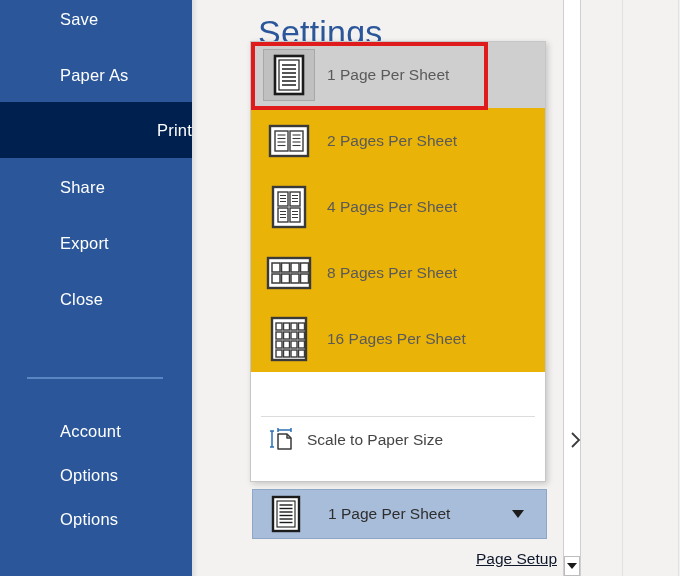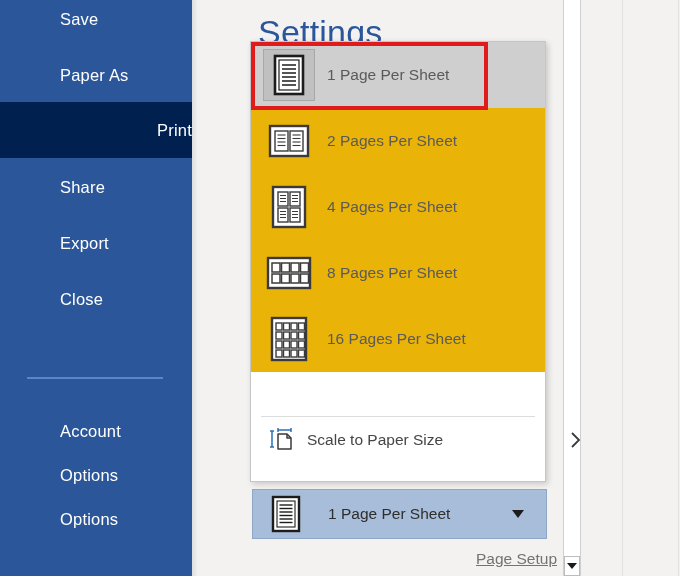--- a/index.html
+++ b/index.html
@@ -222,21 +222,21 @@
     border-right: 6px solid transparent;
     border-top: 8px solid #1c1c1c;
   }
 
   
   #page-setup {
     position: absolute;
     right: 123px;
     top: 550px;
     font-size: 15.5px;
-    color: #737373;
+    color: #0f172a;
     white-space: nowrap;
   }
 
   svg { display: block; }
 </style>
 </head>
 <body>
 
 <div id="root">
 

